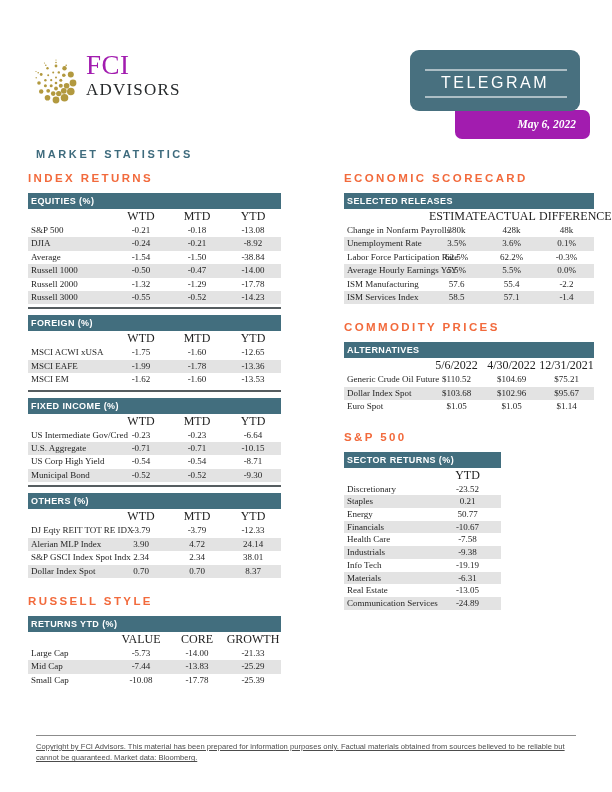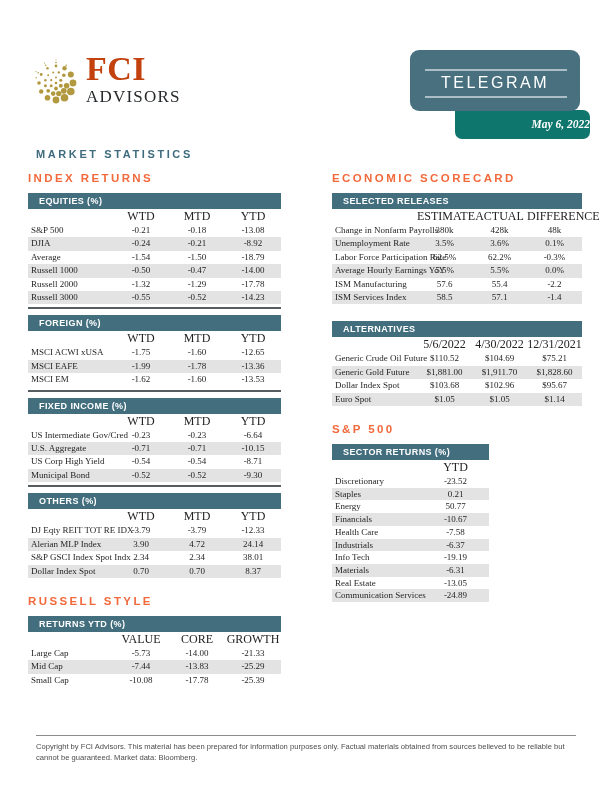--- a/index.html
+++ b/index.html
@@ -4,80 +4,80 @@
 <style>
   html,body{margin:0;padding:0;background:#fff;}
   .page{
     position:relative;width:612px;height:792px;background:#ffffff;
     outline:1px solid #d9d9d9;overflow:hidden;
     font-family:"Liberation Serif",serif;color:#1f1f1f;
   }
   
   .logo{position:absolute;left:33px;top:56px;width:48px;height:52px;}
   .brand{position:absolute;left:86px;top:52px;line-height:1;}
-  .brand .l1{font-family:"Liberation Serif",serif;font-weight:bold;font-size:34px;color:#c2410c;letter-spacing:.5px;}
+  .brand .l1{font-family:"Liberation Serif",serif;font-weight:normal;font-size:27px;color:#a21caf;letter-spacing:.5px;}
   .brand .l2{font-family:"Liberation Serif",serif;font-size:17px;color:#26292b;letter-spacing:1.2px;margin-top:2px;}
   .badge{
     position:absolute;left:410px;top:50px;width:170px;height:61px;
     background:#48707f;border-radius:9px;z-index:2;
   }
   .badge .rule{position:absolute;left:15px;right:13px;height:2px;background:rgba(255,255,255,.55);}
   .badge .rule.top{top:19px;} .badge .rule.bot{bottom:13px;}
   .badge .word{
     position:absolute;left:0;right:0;top:24px;text-align:center;color:#fff;
     font-family:"Liberation Sans",sans-serif;font-size:16px;letter-spacing:2.5px;font-weight:400;
   }
   .ribbon{
-    position:absolute;left:455px;top:110px;width:135px;height:29px;background:#0f766e;
+    position:absolute;left:455px;top:110px;width:135px;height:29px;background:#a21caf;
     border-radius:0 7px 7px 7px;z-index:1;
     color:#fff;font-family:"Liberation Serif",serif;font-style:italic;font-weight:bold;
-    font-size:11.5px;line-height:29px;text-align:right;box-sizing:border-box;
+    font-size:11.5px;line-height:29px;text-align:right;padding-right:14px;box-sizing:border-box;
   }
   .pagetitle{
     position:absolute;left:36px;top:148px;
     font-family:"Liberation Sans",sans-serif;font-weight:bold;font-size:11px;
     letter-spacing:2.6px;color:#3e6b7d;
   }
   
   .col{position:absolute;top:172px;}
   .col.left{left:28px;width:253px;}
-  .col.right{left:332px;width:250px;}
+  .col.right{left:344px;width:250px;}
   .section + .section{margin-top:17px;}
   h2.sec{
     margin:0 0 8px 0;font-family:"Liberation Sans",sans-serif;font-weight:bold;
     font-size:11.5px;line-height:13px;letter-spacing:2.4px;color:#f26a3c;
   }
   
   .tblwrap{width:100%;}
   .tblwrap.sector{width:157px;}
   .tbar{
     background:#426e7e;color:#fff;font-family:"Liberation Sans",sans-serif;
     font-weight:bold;font-size:9px;letter-spacing:.4px;height:16px;line-height:16px;
-    padding-left:11px;box-sizing:border-box;
+    padding-left:3px;box-sizing:border-box;
   }
   table{border-collapse:collapse;table-layout:fixed;width:100%;}
   th{
     font-family:"Liberation Serif",serif;font-weight:normal;font-size:12px;
     height:14px;text-align:center;padding:0;white-space:nowrap;color:#222;
   }
   th.lbl{width:85px;}
   .sector th.lbl{width:90px;}
   td{
     font-size:9px;height:13.4px;line-height:13.4px;text-align:center;
     padding:0;white-space:nowrap;color:#1f1f1f;
   }
   .compact td{height:12.7px;line-height:12.7px;}
   td.lbl{text-align:left;padding-left:3px;}
   tbody tr:nth-child(even){background:#e3e3e3;}
   .tdiv{height:2px;background:#565d60;margin:3px 0 6px 0;}
   
   .footer{
     position:absolute;left:36px;right:36px;top:735px;border-top:1px solid #8c8c8c;
     padding-top:5px;font-family:"Liberation Sans",sans-serif;font-size:7.6px;
-    line-height:1.5;color:#4c4c4c;
+    line-height:1.5;color:#4c4c4c;text-decoration:underline;
   }
 </style>
 </head>
 <body>
 
 <div class="page">
 
   <svg class="logo" viewBox="0 0 48 52" xmlns="http://www.w3.org/2000/svg">
     <g fill="#b2993f">
       <circle cx="40" cy="27" r="3.4"></circle>
@@ -158,21 +158,21 @@
               <tr>
                 <td class="lbl">DJIA</td>
                 <td>-0.24</td>
                 <td>-0.21</td>
                 <td>-8.92</td>
               </tr>
               <tr>
                 <td class="lbl">Average</td>
                 <td>-1.54</td>
                 <td>-1.50</td>
-                <td>-18.79</td>
+                <td>-38.84</td>
               </tr>
               <tr>
                 <td class="lbl">Russell 1000</td>
                 <td>-0.50</td>
                 <td>-0.47</td>
                 <td>-14.00</td>
               </tr>
               <tr>
                 <td class="lbl">Russell 2000</td>
                 <td>-1.32</td>
@@ -390,43 +390,38 @@
                 <td class="lbl">ISM Services Index</td>
                 <td>58.5</td>
                 <td>57.1</td>
                 <td>-1.4</td>
               </tr>
             </tbody>
           </table>
         </div>
     </div>
     <div class="section">
+      <h2 class="sec">COMMODITY PRICES</h2>
       <div class="tblwrap">
           <div class="tbar">ALTERNATIVES</div>
           <table>
             <thead>
               <tr>
                 <th class="lbl"></th>
                 <th>5/6/2022</th>
                 <th>4/30/2022</th>
                 <th>12/31/2021</th>
               </tr>
             </thead>
             <tbody>
               <tr>
                 <td class="lbl">Generic Crude Oil Future</td>
                 <td>$110.52</td>
                 <td>$104.69</td>
                 <td>$75.21</td>
-              </tr>
-              <tr>
-                <td class="lbl">Generic Gold Future</td>
-                <td>$1,881.00</td>
-                <td>$1,911.70</td>
-                <td>$1,828.60</td>
               </tr>
               <tr>
                 <td class="lbl">Dollar Index Spot</td>
                 <td>$103.68</td>
                 <td>$102.96</td>
                 <td>$95.67</td>
               </tr>
               <tr>
                 <td class="lbl">Euro Spot</td>
                 <td>$1.05</td>
@@ -464,21 +459,21 @@
               <tr>
                 <td class="lbl">Financials</td>
                 <td>-10.67</td>
               </tr>
               <tr>
                 <td class="lbl">Health Care</td>
                 <td>-7.58</td>
               </tr>
               <tr>
                 <td class="lbl">Industrials</td>
-                <td>-6.37</td>
+                <td>-9.38</td>
               </tr>
               <tr>
                 <td class="lbl">Info Tech</td>
                 <td>-19.19</td>
               </tr>
               <tr>
                 <td class="lbl">Materials</td>
                 <td>-6.31</td>
               </tr>
               <tr>

